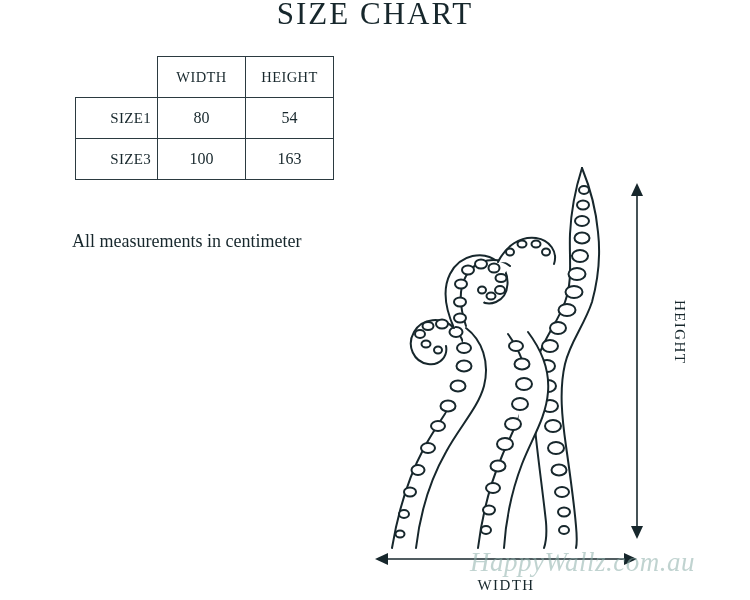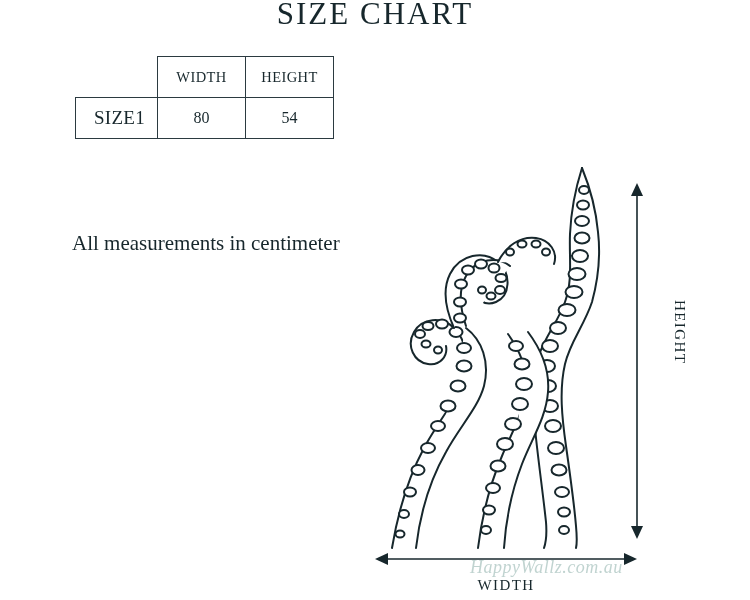--- a/index.html
+++ b/index.html
@@ -41,29 +41,29 @@
   }
   #size-table td, #size-table th {
     border: 1px solid #2b3a40;
     height: 41px;
     font-weight: normal;
     text-align: center;
     padding: 0 6px;
   }
   #size-table th { font-size: 14.5px; letter-spacing: .4px; }
   #size-table .corner { border-top: none; border-left: none; }
-  #size-table .col-label { width: 82px; text-align: center; padding-left: 12px; font-size: 19px; letter-spacing: .3px;}
+  #size-table .col-label { width: 82px; text-align: right; padding-left: 12px; font-size: 15px; letter-spacing: .3px;}
   #size-table .col-w { width: 88px; }
   #size-table .col-h { width: 88px; }
 
   #measure-note {
     position: absolute;
     left: 72px;
     top: 231px;
-    font-size: 21px;
+    font-size: 18px;
     font-family: "Liberation Serif", serif;
     color: #17272c;
   }
 
   
   #height-arrow {
     position: absolute;
     right: 106px;
     top: 183px;
     width: 14px;
@@ -105,21 +105,21 @@
     width: 300px;
     height: 390px;
   }
 
   #watermark {
     position: absolute;
     left: 470px;
     bottom: 22px;
     font-family: "Liberation Serif", serif;
     font-style: italic;
-    font-size: 18px;
+    font-size: 27px;
     color: rgba(140, 175, 170, 0.55);
     letter-spacing: .5px;
     pointer-events: none;
   }
 </style>
 </head>
 <body>
 
 <div id="page-title">SIZE CHART</div>
 
@@ -129,20 +129,25 @@
       <th class="corner"></th>
       <th class="col-w">WIDTH</th>
       <th class="col-h">HEIGHT</th>
     </tr>
   </thead>
   <tbody>
     <tr>
       <td class="col-label">SIZE1</td>
       <td class="col-w">80</td>
       <td class="col-h">54</td>
+    </tr>
+    <tr>
+      <td class="col-label">SIZE3</td>
+      <td class="col-w">100</td>
+      <td class="col-h">163</td>
     </tr>
   </tbody>
 </table>
 
 <div id="measure-note">All measurements in centimeter</div>
 
 <svg id="artwork" viewBox="0 0 300 390" fill="none">
   <g stroke="#17272c" stroke-width="2" stroke-linecap="round" stroke-linejoin="round" fill="#ffffff">
 
     <path d="M232 8 C225 30 221 52 220 74 C219 98 223 120 215 142 C208 162 194 178 188 198 C181 222 183 250 186 278 C189 306 193 334 196 362 C197 374 196 382 194 388"></path>

